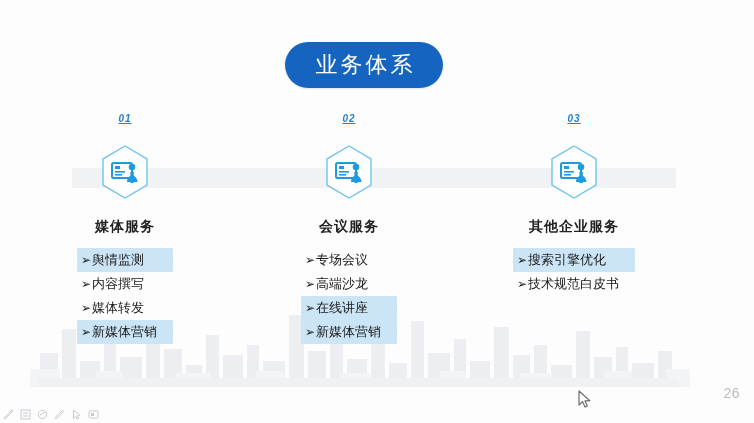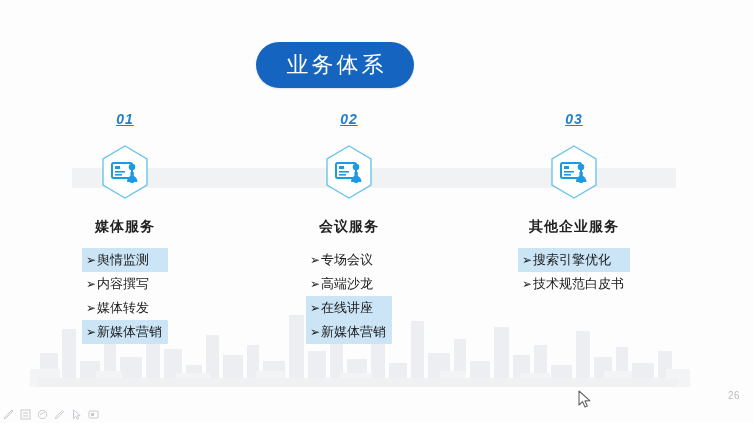--- a/index.html
+++ b/index.html
@@ -40,21 +40,21 @@
     left: 38px;
     bottom: 36px;
     width: 640px;
     height: 9px;
     background: #f0f1f3;
   }
 
   
   .title-pill {
     position: absolute;
-    left: 256px;
+    left: 285px;
     top: 42px;
     width: 158px;
     height: 46px;
     border-radius: 23px;
     background: #1565c0;
     display: flex;
     align-items: center;
     justify-content: center;
     box-shadow: 0 1px 2px rgba(0,0,0,0.10);
   }
@@ -81,21 +81,21 @@
     position: absolute;
     top: 110px;
     width: 200px;
     text-align: center;
   }
   .col-1 { left: 25px; }
   .col-2 { left: 249px; }
   .col-3 { left: 474px; }
 
   .col-num {
-    font-size: 14px;
+    font-size: 10px;
     font-style: italic;
     font-weight: 700;
     color: #1f7fd0;
     text-decoration: underline;
     letter-spacing: 1px;
     line-height: 18px;
     height: 18px;
   }
 
   .hex-wrap {
@@ -121,21 +121,21 @@
   .items {
     margin-top: 12px;
     display: flex;
     flex-direction: column;
     align-items: center;
   }
   .item {
     font-size: 13px;
     color: #1a1a1a;
     line-height: 21px;
-    padding: 1px 6px 1px 4px;
+    padding: 1px 16px 1px 4px;
     white-space: nowrap;
     border-radius: 1px;
     text-align: left;
   }
   .item.hl {
     background: #cbe5f7;
   }
   .item .arrow {
     color: #1a1a1a;
     margin-right: 1px;
@@ -147,21 +147,21 @@
     display: inline-flex;
     flex-direction: column;
     align-items: stretch;
   }
 
   
   .page-num {
     position: absolute;
     right: 14px;
     bottom: 22px;
-    font-size: 10px;
+    font-size: 14px;
     color: #b9bbc0;
     letter-spacing: 0.5px;
   }
 
   
   .toolbar {
     position: absolute;
     left: 2px;
     bottom: 2px;
     display: flex;

